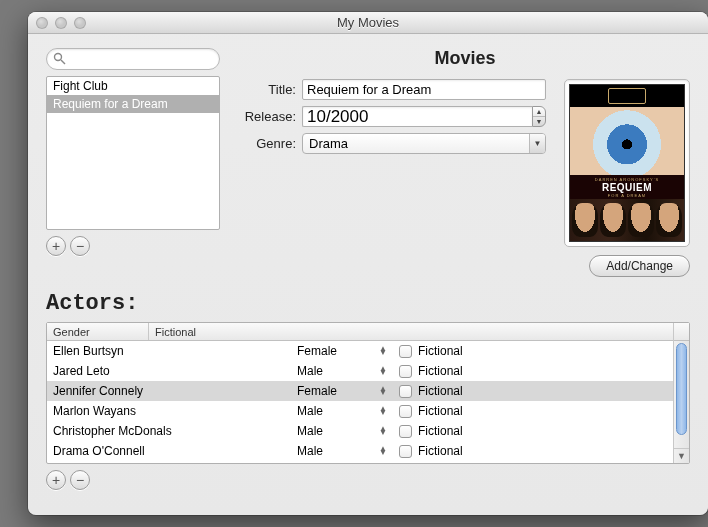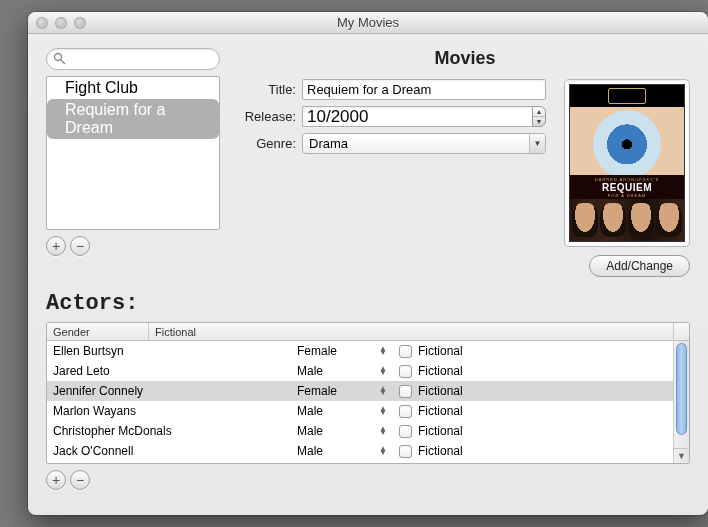--- a/index.html
+++ b/index.html
@@ -91,25 +91,24 @@
 }
 .movie-list {
   margin-top: 6px;
   background: #fff;
   border: 1px solid #b0b0b0;
   height: 154px;
   overflow: auto;
   border-radius: 2px;
 }
 .movie-item {
-  padding: 2px 18px;
-  font-size: 16px;
+  padding: 2px 6px;
+  font-size: 12px;
   color: #000;
   cursor: default;
-  border-radius: 6px;
 }
 .movie-item.selected {
   background: #b0b0b0;
   color: #fff;
 }
 .round-btns {
   margin-top: 6px;
   display: flex;
   gap: 4px;
 }
@@ -592,21 +591,21 @@
                   <span>▲</span>
                   <span>▼</span>
                 </span>
               </div>
               <div class="td col-fictional">
                 <span class="checkbox"></span>
                 <span>Fictional</span>
               </div>
             </div>
             <div class="tr">
-              <div class="td col-name">Jack O'Connell</div>
+              <div class="td col-name">Drama O'Connell</div>
               <div class="td col-gender">
                 <span>Male</span>
                 <span class="sort-arrows">
                   <span>▲</span>
                   <span>▼</span>
                 </span>
               </div>
               <div class="td col-fictional">
                 <span class="checkbox"></span>
                 <span>Fictional</span>

